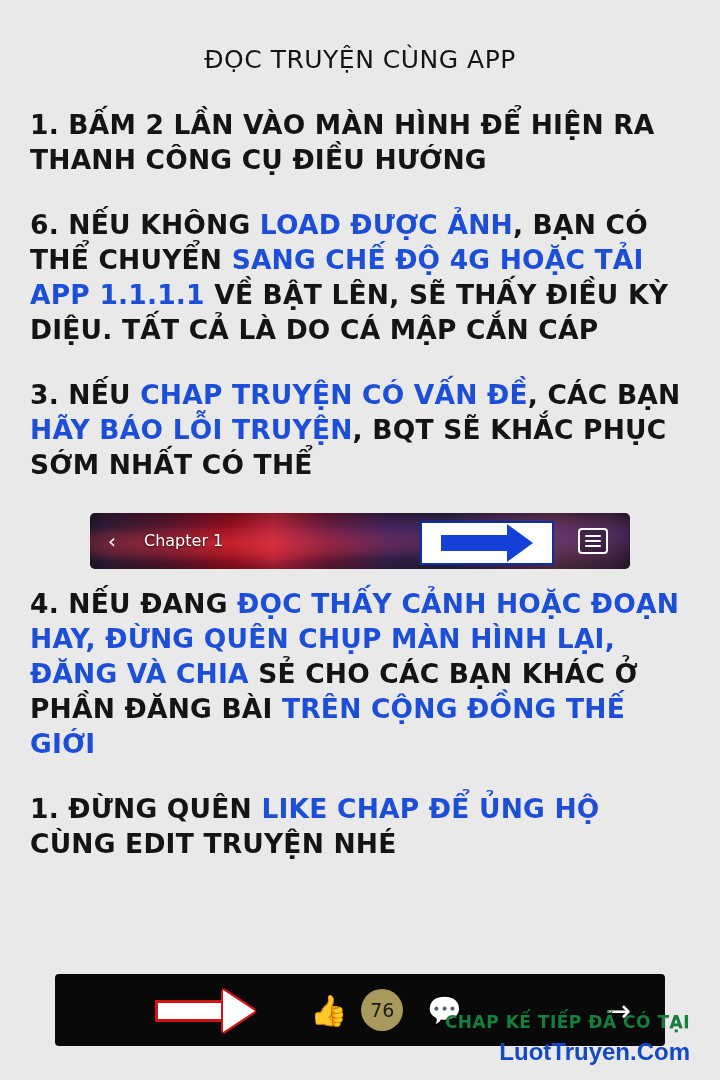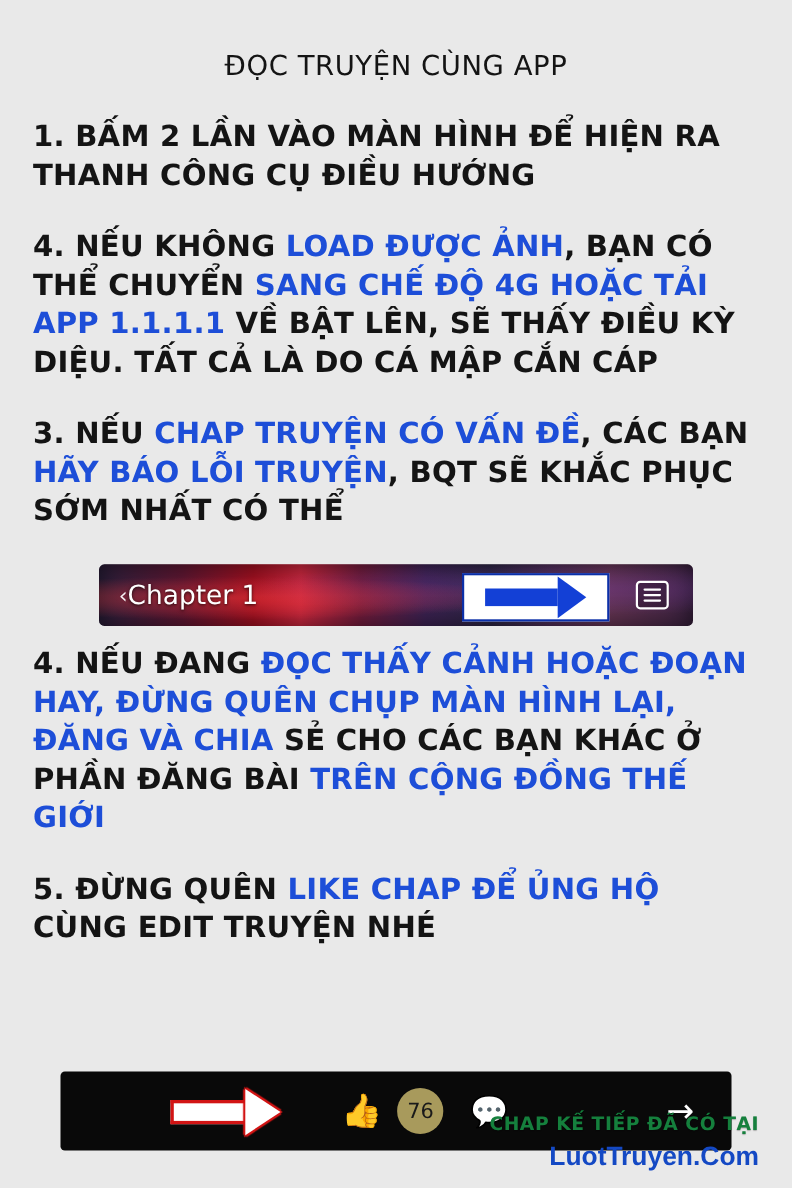--- a/index.html
+++ b/index.html
@@ -74,21 +74,22 @@
     z-index: 2;
     color: #ffffff;
     font-size: 20px;
     margin-left: 18px;
     opacity: 0.95;
   }
   .cb-label {
     position: relative;
     z-index: 2;
     color: #ffffff;
-    font-size: 24px;
+    font-size: 16px;
+    margin-left: 28px;
     text-shadow: 0 1px 3px rgba(0,0,0,0.8);
   }
   .cb-spacer { flex: 1; }
   .cb-warn {
     position: relative;
     z-index: 2;
     color: #ffffff;
     font-size: 23px;
     margin-right: 34px;
     text-shadow: 0 1px 3px rgba(0,0,0,0.8);
@@ -240,21 +241,21 @@
 
   <div class="title">ĐỌC TRUYỆN CÙNG APP</div>
 
   <div class="content">
 
     <div class="para">
       <span>1. BẤM 2 LẦN VÀO MÀN HÌNH ĐỂ HIỆN RA THANH CÔNG CỤ ĐIỀU HƯỚNG</span>
     </div>
 
     <div class="para">
-      <span>4. NẾU KHÔNG </span><span class="hl">LOAD ĐƯỢC ẢNH</span><span>, BẠN CÓ THỂ CHUYỂN </span><span class="hl">SANG CHẾ ĐỘ 4G HOẶC TẢI APP 1.1.1.1</span><span> VỀ BẬT LÊN, SẼ THẤY ĐIỀU KỲ DIỆU. TẤT CẢ LÀ DO CÁ MẬP CẮN CÁP</span>
+      <span>6. NẾU KHÔNG </span><span class="hl">LOAD ĐƯỢC ẢNH</span><span>, BẠN CÓ THỂ CHUYỂN </span><span class="hl">SANG CHẾ ĐỘ 4G HOẶC TẢI APP 1.1.1.1</span><span> VỀ BẬT LÊN, SẼ THẤY ĐIỀU KỲ DIỆU. TẤT CẢ LÀ DO CÁ MẬP CẮN CÁP</span>
     </div>
 
     <div class="para">
       <span>3. NẾU </span><span class="hl">CHAP TRUYỆN CÓ VẤN ĐỀ</span><span>, CÁC BẠN </span><span class="hl">HÃY BÁO LỖI TRUYỆN</span><span>, BQT SẼ KHẮC PHỤC SỚM NHẤT CÓ THỂ</span>
     </div>
 
     <div class="chapter-bar-wrap">
       <div class="chapter-bar">
         <span class="cb-back">‹</span>
         <span class="cb-label">Chapter 1</span>
@@ -270,21 +271,21 @@
             <span class="head"></span>
         </span>
       </div>
     </div>
 
     <div class="para">
       <span>4. NẾU ĐANG </span><span class="hl">ĐỌC THẤY CẢNH HOẶC ĐOẠN HAY, ĐỪNG QUÊN CHỤP MÀN HÌNH LẠI, ĐĂNG VÀ CHIA</span><span> SẺ CHO CÁC BẠN KHÁC Ở PHẦN ĐĂNG BÀI </span><span class="hl">TRÊN CỘNG ĐỒNG THẾ GIỚI</span>
     </div>
 
     <div class="para">
-      <span>5. ĐỪNG QUÊN </span><span class="hl">LIKE CHAP ĐỂ ỦNG HỘ</span><span> CÙNG EDIT TRUYỆN NHÉ</span>
+      <span>1. ĐỪNG QUÊN </span><span class="hl">LIKE CHAP ĐỂ ỦNG HỘ</span><span> CÙNG EDIT TRUYỆN NHÉ</span>
     </div>
 
   </div>
 
   <div class="bottom-bar-wrap">
     <div class="bottom-bar">
       <span class="bb-like">👍</span>
       <span class="bb-count">76</span>
       <span class="bb-comment">💬</span>
       <span class="bb-next">→</span>

